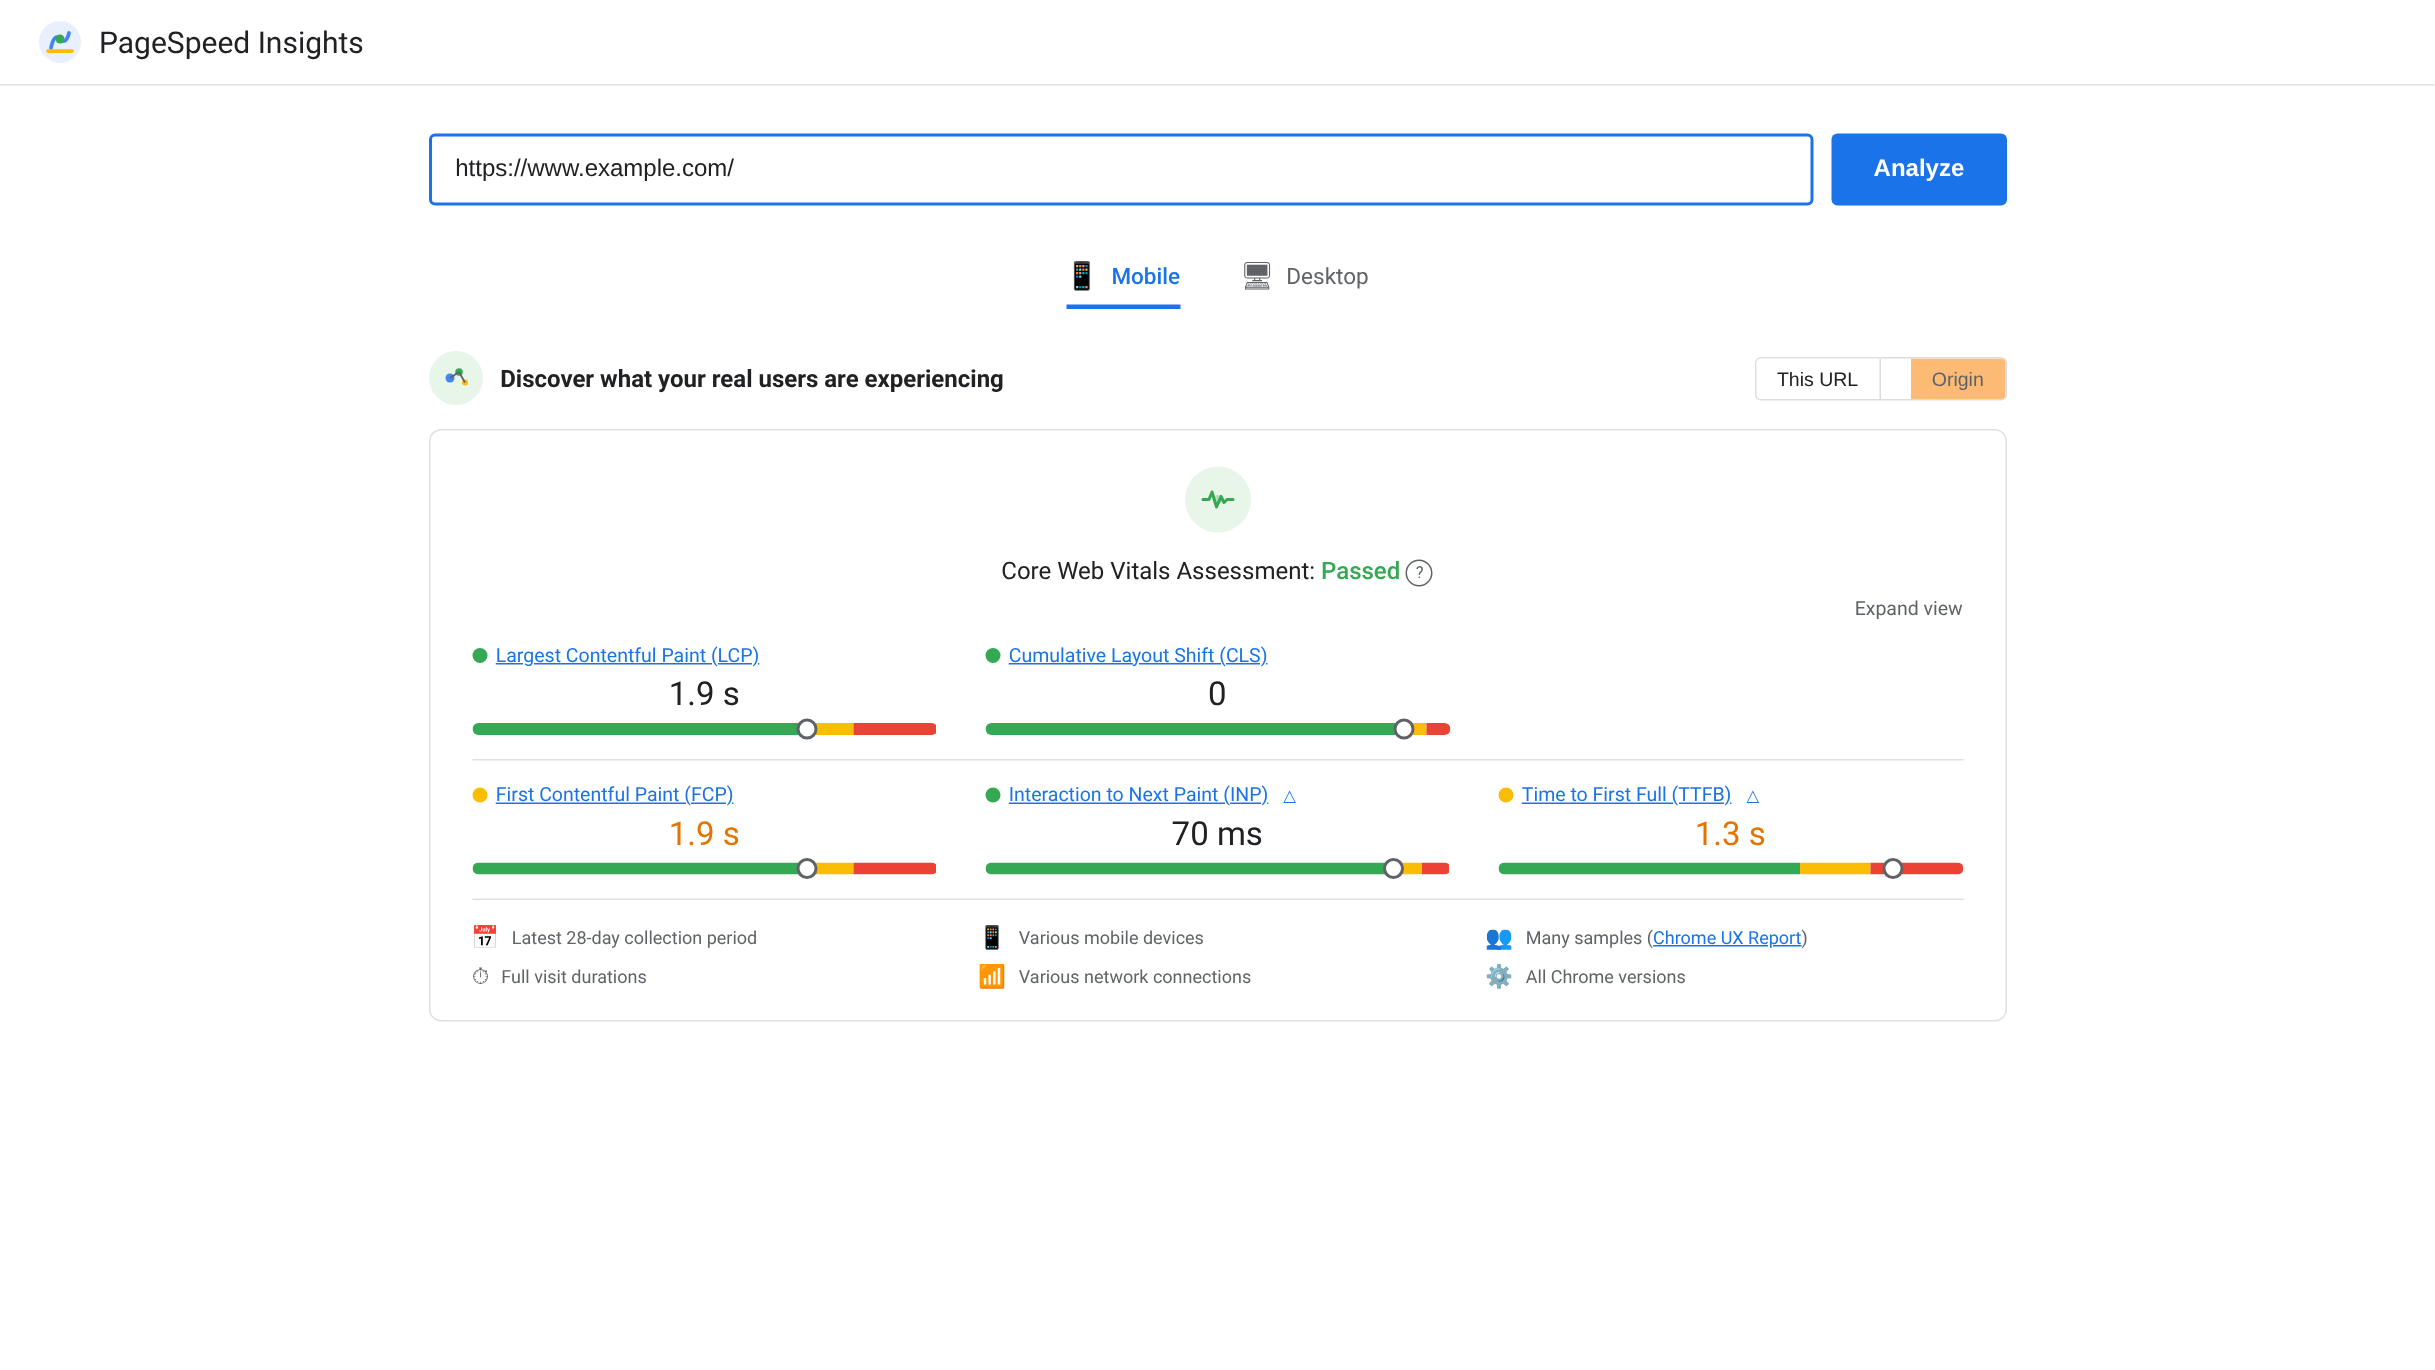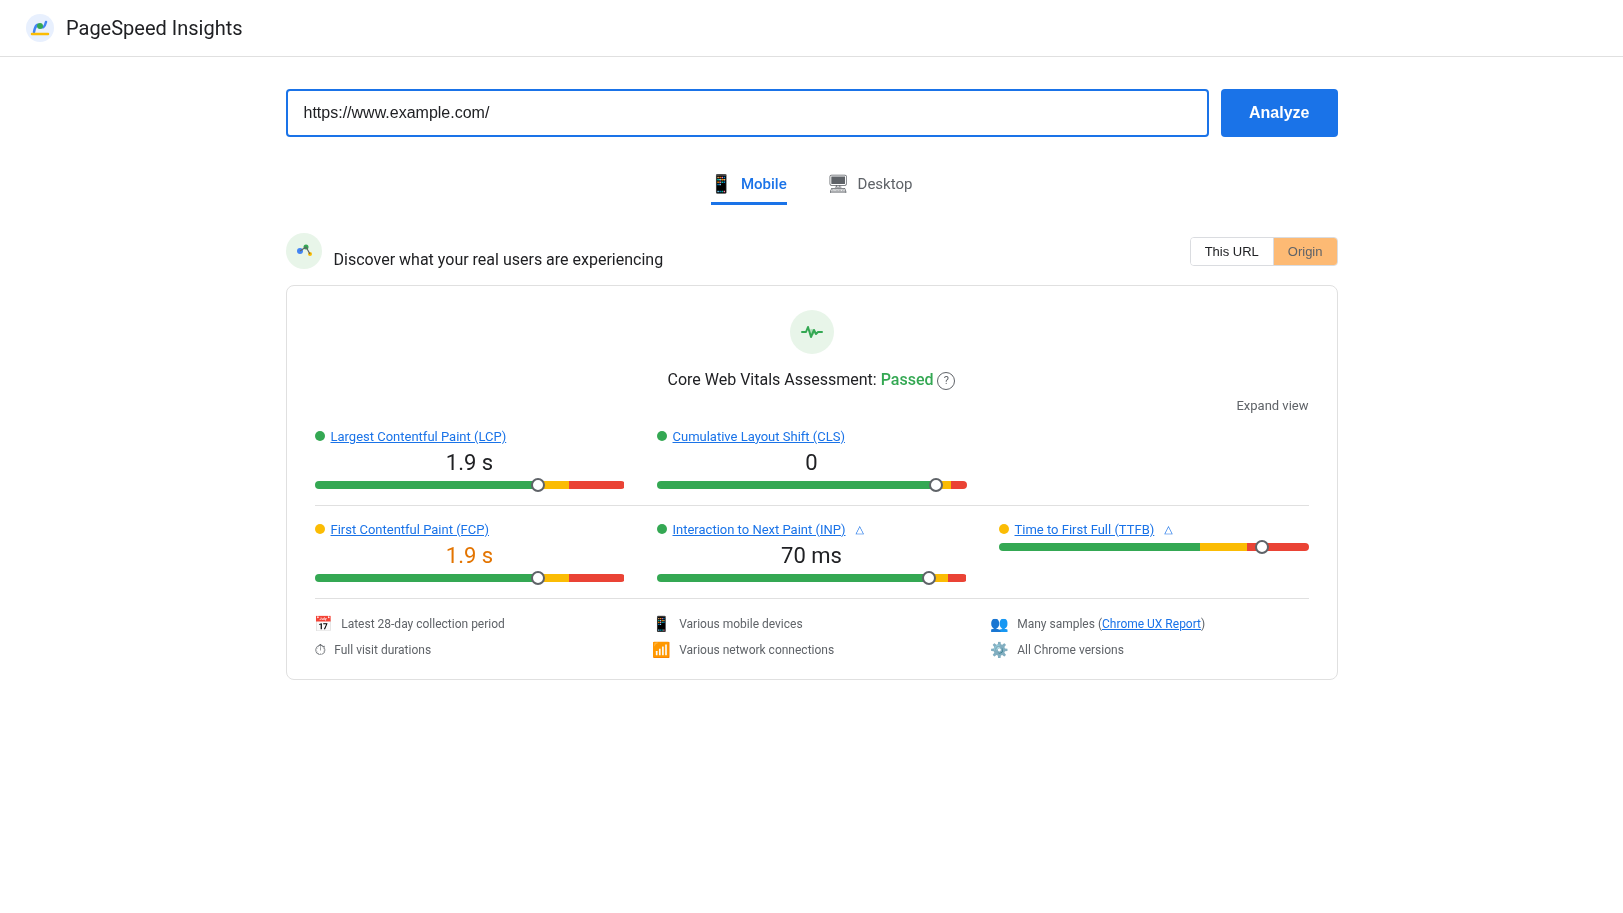--- a/index.html
+++ b/index.html
@@ -88,42 +88,44 @@
       font-size: 18px;
     }
     .section-header {
       display: flex;
       align-items: center;
       justify-content: space-between;
       margin-bottom: 16px;
     }
     .section-header-left {
       display: flex;
-      align-items: flex-end;
+      align-items: center;
       gap: 12px;
+      font-weight: bold;
     }
     .crux-icon {
       width: 36px;
       height: 36px;
       background: #e8f5e9;
       border-radius: 50%;
       display: flex;
       align-items: center;
       justify-content: center;
       font-size: 18px;
     }
     .section-title {
       font-size: 16px;
       color: #202124;
     }
     .this-url-origin {
       display: flex;
       border: 1px solid #dadce0;
       border-radius: 4px;
       overflow: hidden;
+      gap: 20px;
     }
     .url-origin-btn {
       padding: 6px 14px;
       background: #fdba74;
       border: none;
       cursor: pointer;
       font-size: 13px;
       color: #5f6368;
     }
     .url-origin-btn.active {
@@ -433,20 +435,21 @@
           <div class="bar-marker-circle" style="left:88%"></div>
         </div>
       </div>
 
       <div class="metric-item">
         <div class="metric-label">
           <div class="metric-dot orange"></div>
           <span class="metric-name">Time to First Full (TTFB)</span>
           <span class="info-tag">△</span>
         </div>
+        <div class="metric-value orange">1.3 s</div>
         <div class="bar-container">
           <div class="bar-track">
             <div class="bar-green" style="width:65%"></div>
             <div class="bar-orange" style="width:15%"></div>
             <div class="bar-red" style="width:20%"></div>
           </div>
           <div class="bar-marker-circle" style="left:85%"></div>
         </div>
       </div>
     </div>

